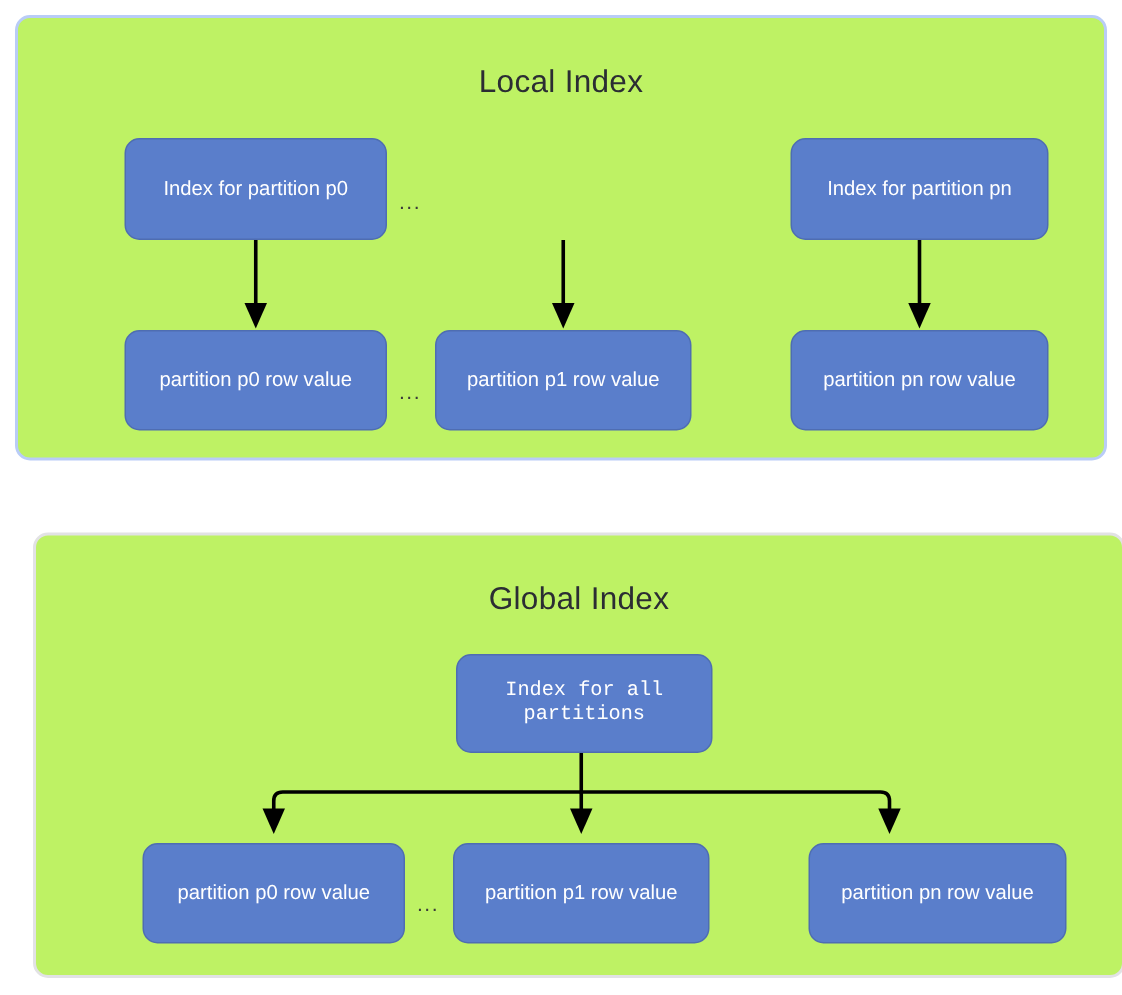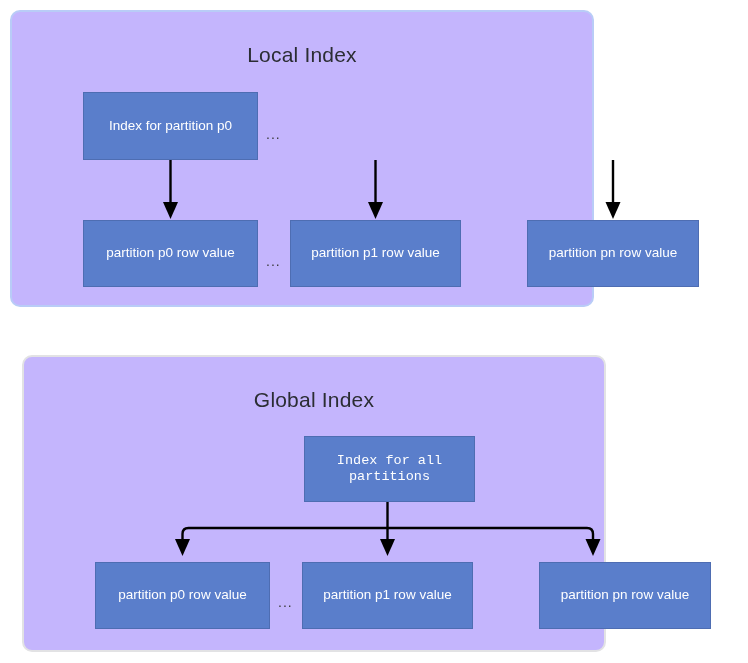--- a/index.html
+++ b/index.html
@@ -11,22 +11,22 @@
     width: 748px;
     height: 663px;
     position: relative;
     font-family: "Liberation Sans", sans-serif;
     overflow: hidden;
   }
 
   .panel {
     position: absolute;
     left: 10px;
-    width: 584px;
-    background: #c4b5fd;
+    width: 728px;
+    background: #bef264;
     border-radius: 10px;
     box-sizing: border-box;
   }
   .panel-local {
     top: 10px;
     height: 297px;
     border: 2px solid #b9ccf7;
   }
   .panel-global {
     top: 355px;
@@ -46,21 +46,21 @@
     letter-spacing: 0.2px;
   }
   .panel-local .panel-title { top: 31px; }
   .panel-global .panel-title { top: 31px; }
 
   .node {
     position: absolute;
     box-sizing: border-box;
     background: #5a7ecb;
     border: 1px solid #4e6db2;
-    border-radius: 0;
+    border-radius: 10px;
     color: #ffffff;
     font-size: 13.5px;
     display: flex;
     align-items: center;
     justify-content: center;
     text-align: center;
     line-height: 1.2;
   }
 
   
@@ -95,20 +95,21 @@
   }
 </style>
 </head>
 <body>
 
 <div class="panel panel-local">
 
   <div class="panel-title">Local Index</div>
 
   <div class="node col0 row-top">Index for partition p0</div>
+  <div class="node col2 row-top">Index for partition pn</div>
 
   <div class="ellipsis ell-top">...</div>
 
   <div class="node col0 row-bottom">partition p0 row value</div>
   <div class="node col1 row-bottom">partition p1 row value</div>
   <div class="node col2 row-bottom">partition pn row value</div>
 
   <div class="ellipsis ell-bottom">...</div>
 
   <svg class="arrow-svg" viewBox="0 0 728 297">

